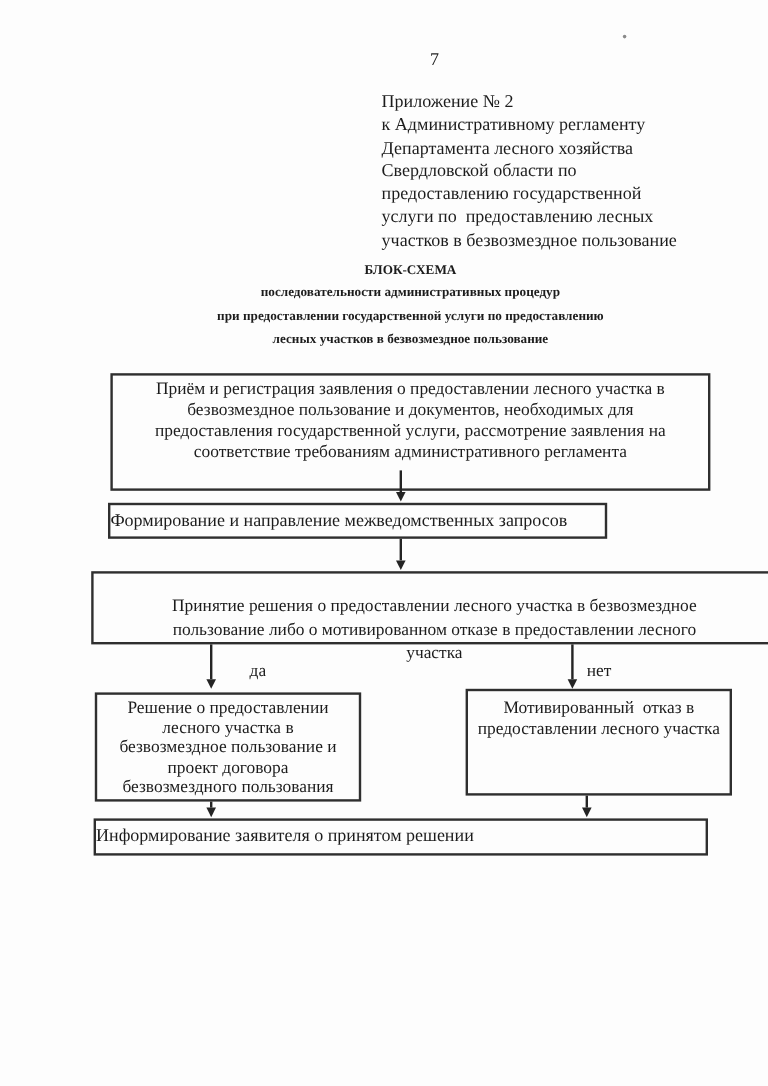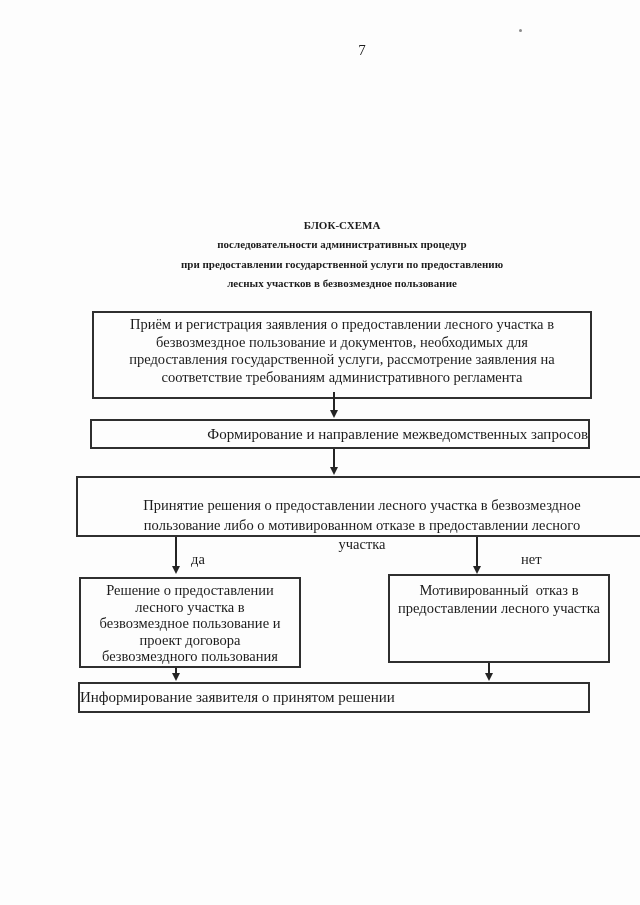--- a/index.html
+++ b/index.html
@@ -39,23 +39,23 @@
     line-height: 19.4px;
   }
 
   .fbox {
     position: absolute;
     box-sizing: border-box;
     border: 2px solid var(--border, #2f2f2f);
     text-align: center;
     font-size: 14.5px;
   }
-  .box-reception { left: 92px;  top: 311px; width: 500px; height: 88px; line-height: 17.7px; padding-top: 3px; }
-  .box-requests  { left: 90px;  top: 419px; width: 500px; height: 30px; font-size: 15px;
-                   display: flex; align-items: center; justify-content: flex-end; }
+  .box-reception { left: 92px;  top: 311px; width: 500px; height: 98px; line-height: 17.7px; padding-top: 3px; }
+  .box-requests  { left: 90px;  top: 419px; width: 416px; height: 30px; font-size: 15px;
+                   display: flex; align-items: center; justify-content: flex-start; }
   .box-decision  { left: 76px;  top: 476px; width: 572px; height: 61px; line-height: 19.5px; padding-top: 18px; }
   .box-approval  { left: 79px;  top: 577px; width: 222px; height: 91px; line-height: 16.6px; padding-top: 3px; }
   .box-refusal   { left: 368px; top: 574px; width: 222px; height: 89px; line-height: 17.6px; padding-top: 6px; margin-left: 20px; }
   .box-inform    { left: 78px;  top: 682px; width: 512px; height: 31px; font-size: 15px;
                    display: flex; align-items: center; justify-content: flex-start; }
 
   .vline {
     position: absolute;
     width: 2px;
     background: var(--line, #242424);
@@ -71,40 +71,47 @@
   .l-a2 { left: 333px; top: 449px; height: 18px; }  .h-a2 { left: 330px; top: 467px; }
   .l-bl { left: 175px; top: 537px; height: 29px; }  .h-bl { left: 172px; top: 566px; }
   .l-br { left: 476px; top: 537px; height: 29px; }  .h-br { left: 473px; top: 566px; }
   .l-dl { left: 175px; top: 668px; height: 5px;  }  .h-dl { left: 172px; top: 673px; }
   .l-dr { left: 488px; top: 663px; height: 10px; }  .h-dr { left: 485px; top: 673px; }
 
   .branch-label {
     position: absolute;
     font-size: 14.5px;
   }
-  .label-yes { left: 191px; top: 551px; text-align: right; }
-  .label-no  { left: 489px; top: 551px; margin-left: 32px; }
+  .label-yes { left: 208px; top: 551px; text-align: right; }
+  .label-no  { left: 489px; top: 551px; }
 
   .speck {
     position: absolute;
     left: 519px; top: 29px;
     width: 3px; height: 3px;
     border-radius: 50%;
     background: #8a8a8a;
   }
 </style>
 </head>
 <body>
 
 <div class="page">
 
   <div class="speck"></div>
 
   <div class="page-number">7</div>
 
+  <div class="annex prelines">Приложение № 2
+к Административному регламенту
+Департамента лесного хозяйства
+Свердловской области по
+предоставлению государственной
+услуги по  предоставлению лесных
+участков в безвозмездное пользование</div>
 
   <div class="doc-title prelines">БЛОК-СХЕМА
 последовательности административных процедур
 при предоставлении государственной услуги по предоставлению
 лесных участков в безвозмездное пользование</div>
 
   <div>
 
     <div class="fbox box-reception prelines">Приём и регистрация заявления о предоставлении лесного участка в
 безвозмездное пользование и документов, необходимых для

